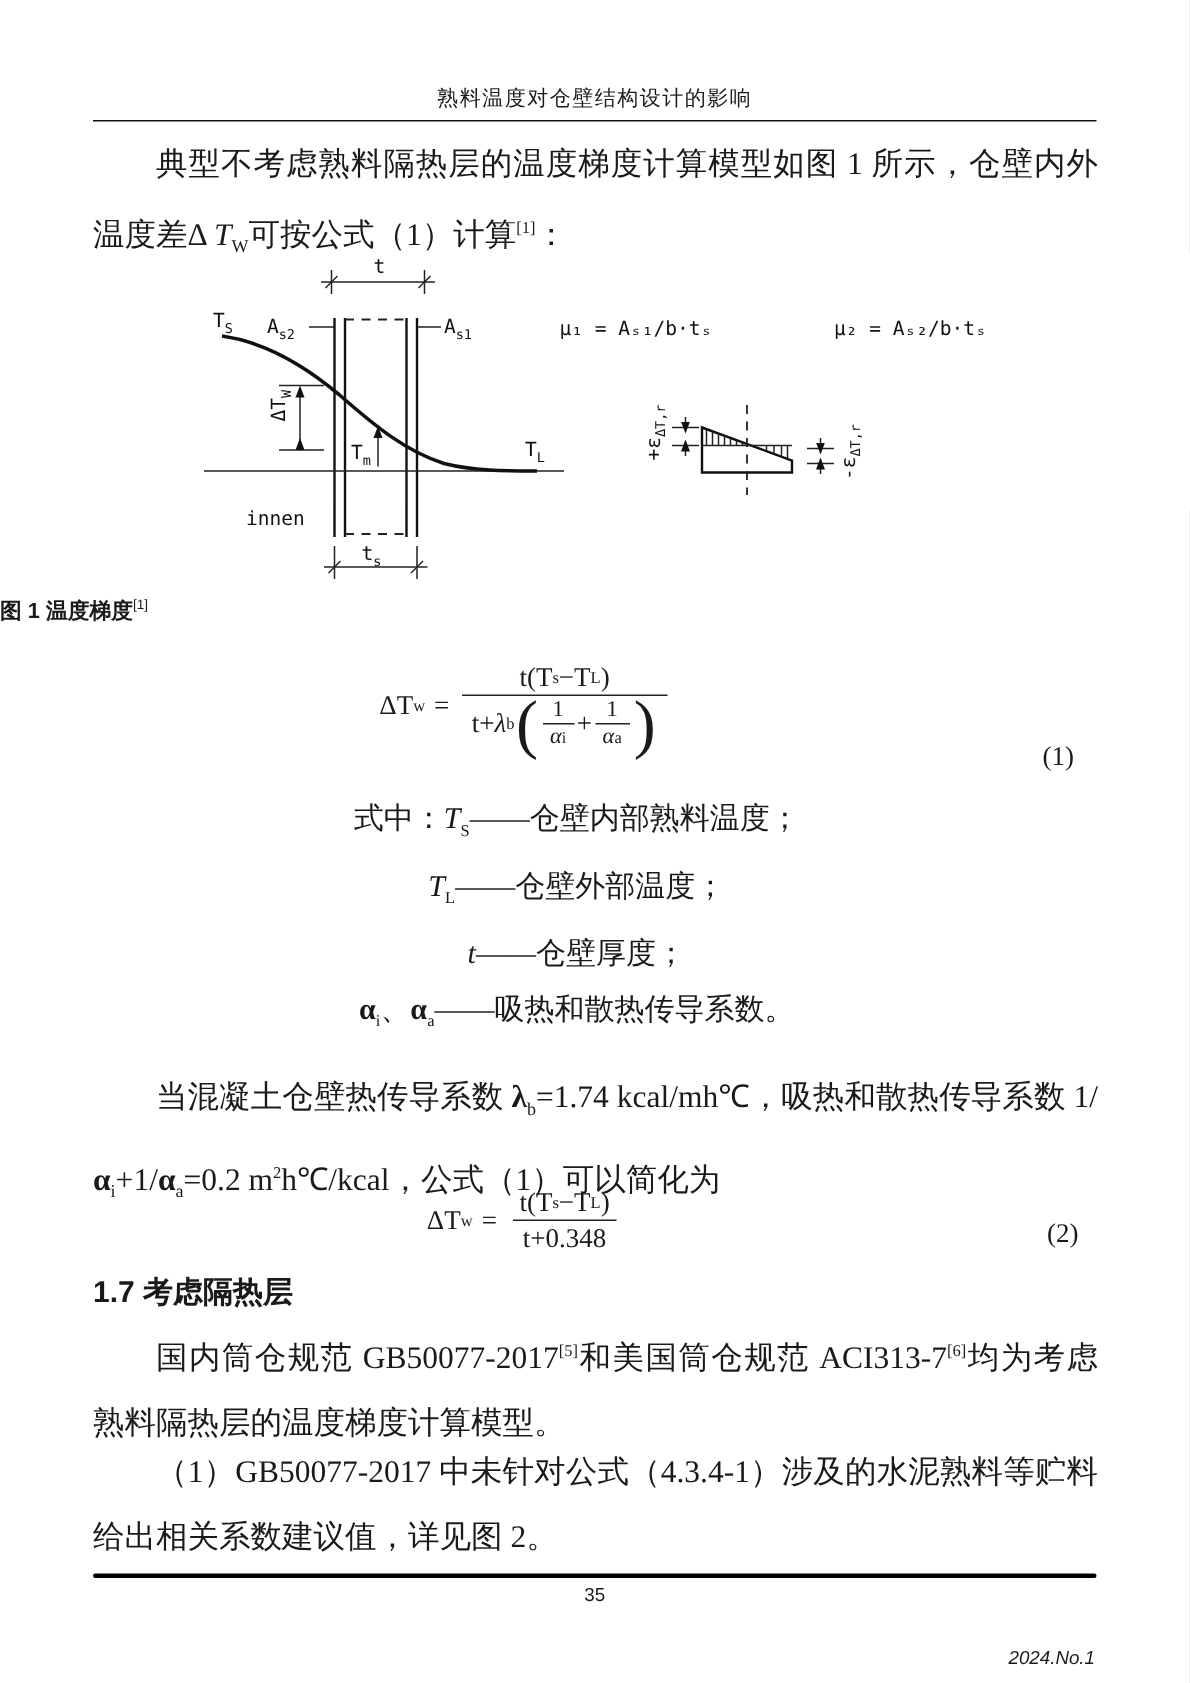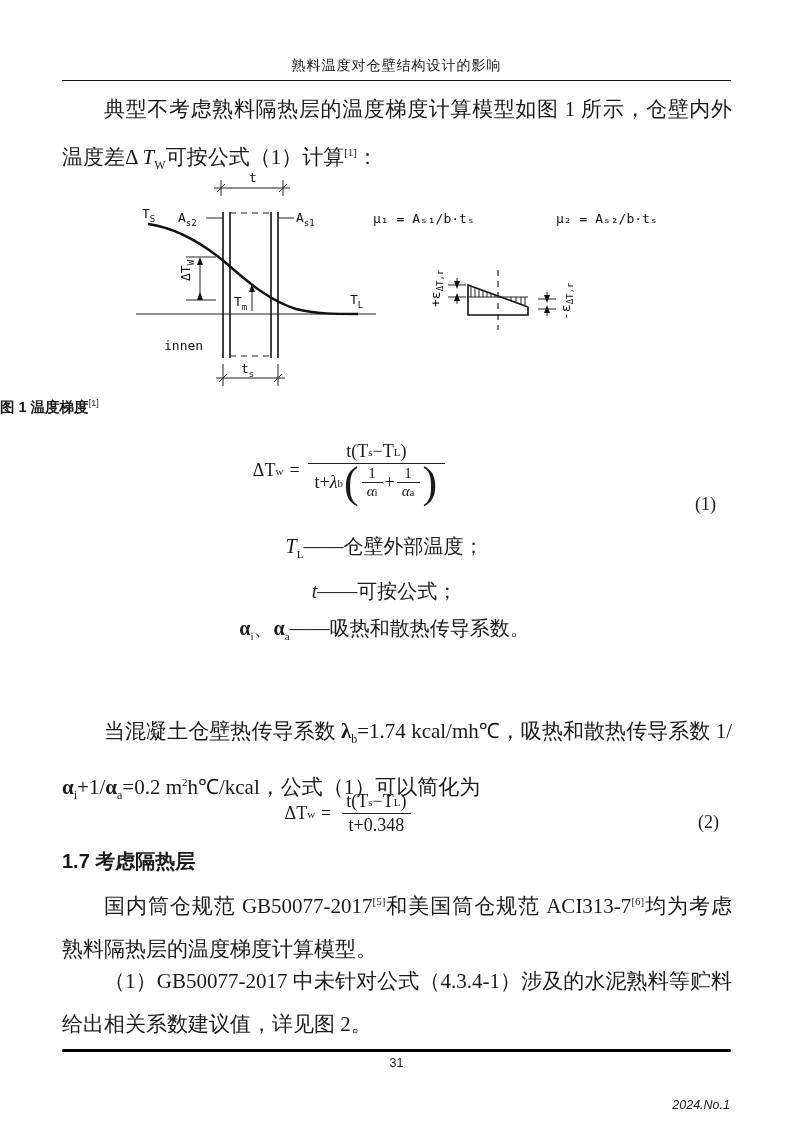--- a/index.html
+++ b/index.html
@@ -190,22 +190,23 @@
               </span>
             </span>
           <span class="bigp">)</span>
         </span>
       </span>
     </div>
   </div>
   <div class="eq-number" style="top:494px;left:695px;">(1)</div>
 
   <div class="symbols">
+    <div class="row"><span>式中：</span><span class="it">T</span><sub>S</sub><span>——</span><span>仓壁内部熟料温度；</span></div>
     <div class="row"><span class="it">T</span><sub>L</sub><span>——</span><span>仓壁外部温度；</span></div>
-    <div class="row"><span class="it">t</span><span>——</span><span>可按公式；</span></div>
+    <div class="row"><span class="it">t</span><span>——</span><span>仓壁厚度；</span></div>
     <div class="row"><span class="bold">α</span><sub>i</sub><span>、</span><span class="bold">α</span><sub>a</sub><span>——</span><span>吸热和散热传导系数。</span></div>
   </div>
 
   <div class="para" style="top:710px;">
     <span>当混凝土仓壁热传导系数 </span><span class="bold">λ</span><sub>b</sub><span>=1.74 kcal/mh℃，吸热和散热传导系数 </span><span>1/</span><span class="bold">α</span><sub>i</sub><span>+1/</span><span class="bold">α</span><sub>a</sub><span>=0.2 m</span><sup>2</sup><span>h℃/kcal，公式（1）可以简化为</span>
   </div>
 
   <div class="eq-block" style="top:790px;">
     <div class="eq">
       <span>ΔT</span>
@@ -232,16 +233,16 @@
 
   <div class="para" style="top:880px;">
     <span>国内筒仓规范 GB50077-2017</span><sup>[5]</sup><span>和美国筒仓规范 ACI313-7</span><sup>[6]</sup><span>均为考虑熟料隔热层的温度梯度计算模型。</span>
   </div>
 
   <div class="para" style="top:960px;">
     <span>（1）GB50077-2017 中未针对公式（4.3.4-1）涉及的水泥熟料等贮料给出相关系数建议值，详见图 2。</span>
   </div>
 
   <div class="footer-rule"></div>
-  <div class="footer-num">31</div>
+  <div class="footer-num">35</div>
   <div class="footer-issue">2024.No.1</div>
 
 </div>
 
 </body></html>

